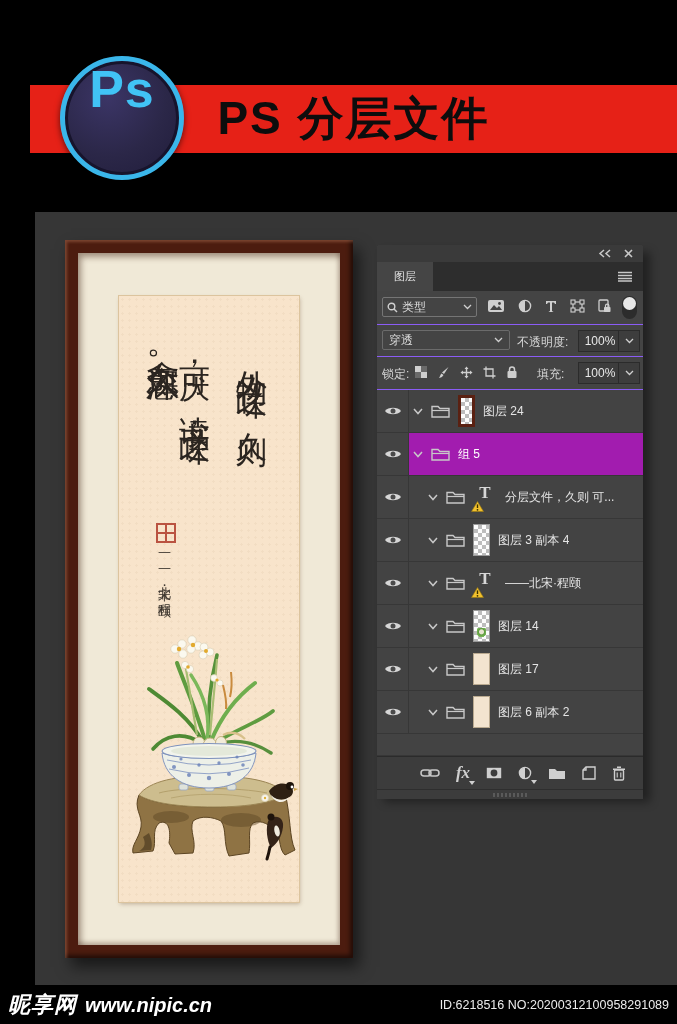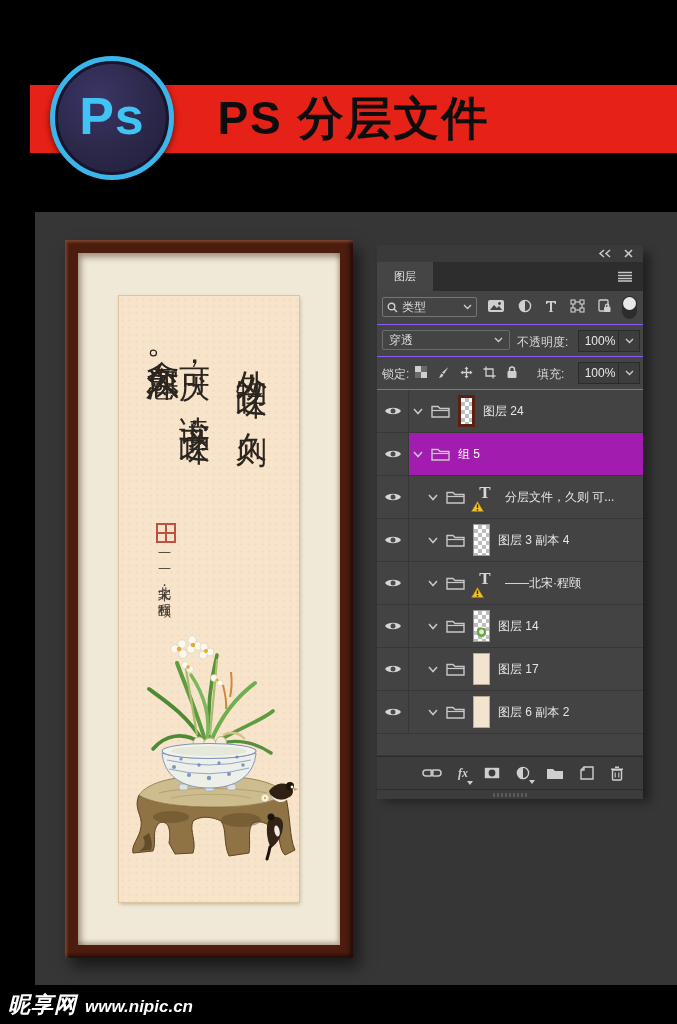--- a/index.html
+++ b/index.html
@@ -2,24 +2,24 @@
 <html><head>
 <meta charset="utf-8">
 <style>
   html,body{margin:0;padding:0;background:#000;}
   .canvas{position:relative;width:677px;height:1024px;background:#000;overflow:hidden;
           font-family:"Liberation Sans","DejaVu Sans",sans-serif;}
   
   .red-band{position:absolute;left:30px;top:85px;right:0;height:68px;background:#e62117;}
   .header-title{position:absolute;left:30px;right:0;top:85px;height:68px;line-height:66px;
     text-align:center;font-size:46px;font-weight:bold;color:#0d0d0d;letter-spacing:2px;}
-  .ps-logo{position:absolute;left:50px;top:56px;width:114px;height:114px;border-radius:50%;
+  .ps-logo{position:absolute;left:60px;top:56px;width:114px;height:114px;border-radius:50%;
     background:radial-gradient(circle at 38% 32%, #3b3566 0%, #2b2748 55%, #201c3a 100%);
     border:5px solid #3ab6ea;box-shadow:inset 0 0 0 3px #17142c, 0 2px 6px rgba(0,0,0,.6);
-    display:flex;align-items:center;justify-content:center;}
+    display:flex;justify-content:center;}
   .ps-logo span{color:#41c3f5;font-size:52px;font-weight:bold;letter-spacing:1px;
     transform:translateY(-2px);}
   
   .stage{position:absolute;left:35px;top:212px;width:642px;height:773px;background:#363636;}
   
   .art-frame{position:absolute;left:30px;top:28px;width:288px;height:718px;background:#4c1c0f;
     box-shadow:6px 9px 14px rgba(0,0,0,.55), inset 2px 2px 3px rgba(255,180,140,.28),
                inset -3px -3px 4px rgba(0,0,0,.55);}
   .art-mat{position:absolute;left:13px;top:13px;right:13px;bottom:13px;background:#f0e9d7;
     box-shadow:inset 3px 4px 6px rgba(60,30,15,.45), inset -2px -3px 4px rgba(60,30,15,.28);}
@@ -98,32 +98,32 @@
   .text-icon .t-glyph{font-family:"Liberation Serif","DejaVu Serif",serif;font-size:17px;
     font-weight:bold;color:#d8d8d8;line-height:18px;}
   .warn{position:absolute;left:-2px;bottom:-2px;}
   .layer-label{white-space:nowrap;overflow:hidden;color:#e5e5e5;}
   .layer-row.selected .layer-label{color:#fff;}
   .list-filler{height:21px;background:#434343;border-bottom:1px solid #373737;}
   .p-toolbar{height:33px;background:#3c3c3c;border-top:1px solid #2b2b2b;display:flex;
     align-items:center;justify-content:center;gap:16px;padding-left:26px;box-sizing:border-box;}
   .tb-ic{position:relative;cursor:pointer;}
   .fx-text{font-family:"Liberation Serif","DejaVu Serif",serif;font-style:italic;font-weight:bold;
-    color:#d0d0d0;font-size:12px;line-height:15px;}
+    color:#d0d0d0;font-size:17px;line-height:15px;}
   .mini-caret{position:absolute;right:-5px;bottom:-4px;width:0;height:0;
     border-left:3px solid transparent;border-right:3px solid transparent;border-top:4px solid #cfcfcf;}
   .p-grip{height:9px;background:#3c3c3c;border-top:1px solid #2e2e2e;display:flex;
     align-items:center;justify-content:center;}
   .grip-dots{width:34px;height:4px;background:repeating-linear-gradient(90deg,#5a5a5a 0 2px,transparent 2px 4px);}
   
   .footer{position:absolute;left:0;top:985px;width:677px;height:39px;background:#000;
     display:flex;align-items:center;justify-content:space-between;padding:0 8px;box-sizing:border-box;}
   .site-brand{display:flex;align-items:baseline;gap:8px;color:#fff;font-style:italic;font-weight:bold;}
   .site-name{font-size:22px;letter-spacing:1px;}
-  .site-url{font-size:17px;font-style:italic;}
+  .site-url{font-size:20px;font-style:italic;}
   .asset-id{color:#ececec;font-size:12.5px;}
 </style>
 </head>
 <body>
 
 <div class="canvas">
 
   <div class="red-band"></div>
   <div class="header-title">PS 分层文件</div>
   <div class="ps-logo">
@@ -567,14 +567,15 @@
         <div class="grip-dots"></div>
       </div>
     </div>
   </div>
 
   <div class="footer">
     <div class="site-brand">
       <span class="site-name">昵享网</span>
       <span class="site-url">www.nipic.cn</span>
     </div>
+    <span class="asset-id">ID:6218516 NO:20200312100958291089</span>
   </div>
 </div>
 
 </body></html>

